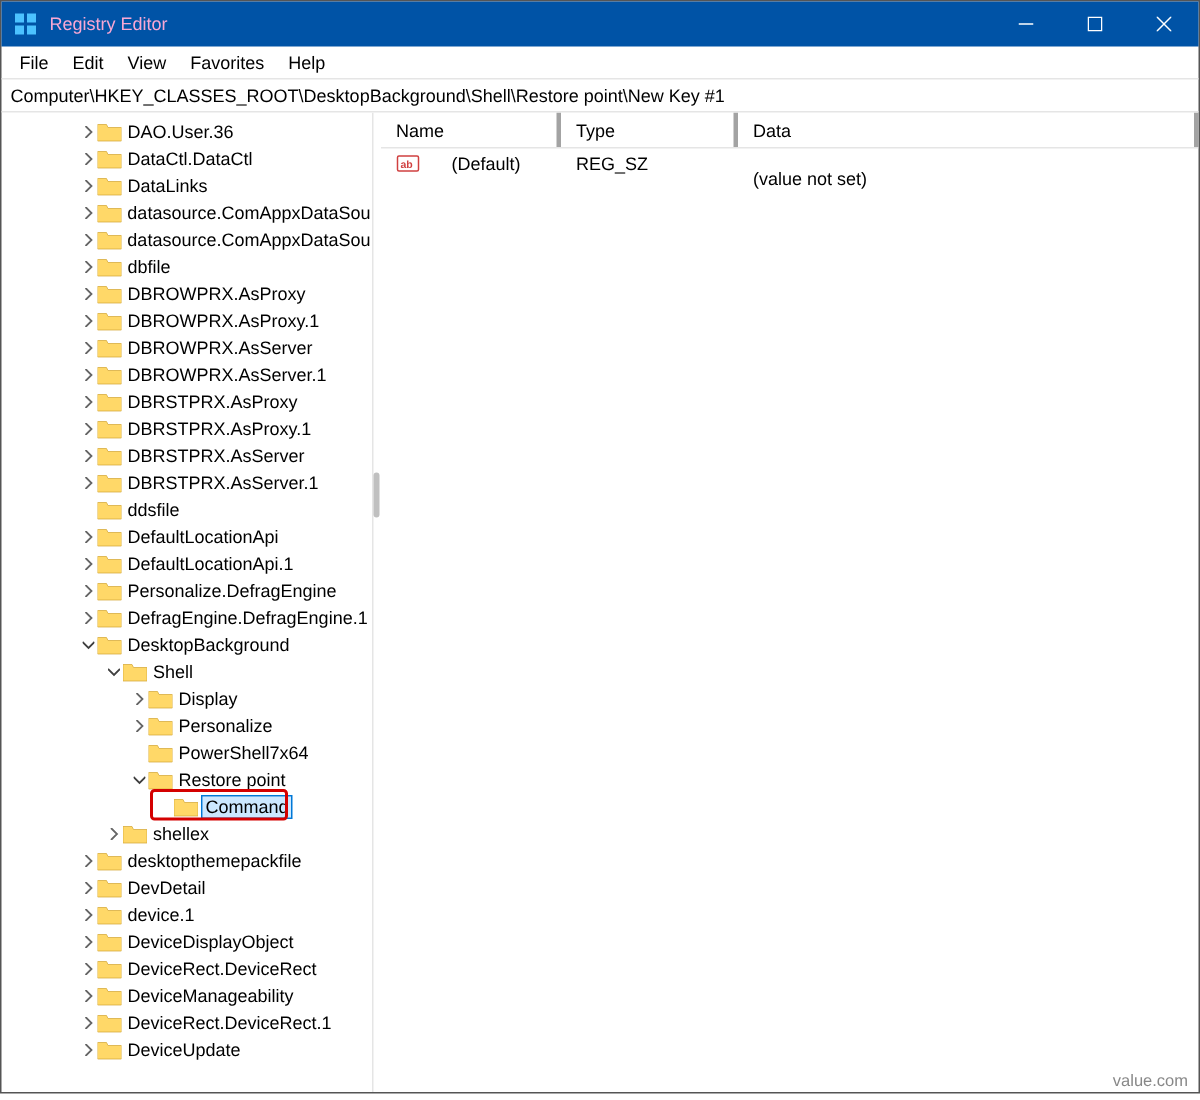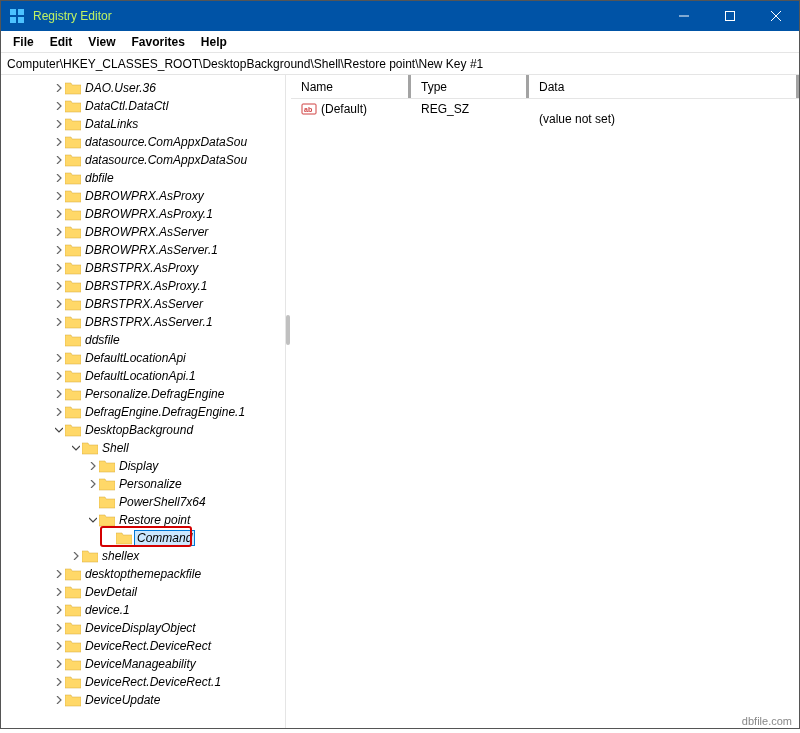--- a/index.html
+++ b/index.html
@@ -1,38 +1,38 @@
 <!DOCTYPE html>
 <html><head>
 <meta charset="utf-8">
 <style>
 * { box-sizing: border-box; margin: 0; padding: 0; }
 body { font-family: "Segoe UI", Tahoma, sans-serif; font-size: 12px; background: #fff; width: 800px; height: 733px; overflow: hidden; }
 .window { width: 800px; height: 729px; border: 1px solid #555; display: flex; flex-direction: column; background: #fff; }
-.titlebar { background: #0053a6; color: #bef264; height: 30px; display: flex; align-items: center; padding-left: 8px; }
+.titlebar { background: #0053a6; color: #f9a8d4; height: 30px; display: flex; align-items: center; padding-left: 8px; }
 .titlebar .app-icon { width: 16px; height: 16px; margin-right: 8px; }
 .titlebar .title { flex: 1; font-size: 12px; }
 .win-controls { display: flex; height: 100%; }
 .win-btn { width: 46px; display: flex; align-items: center; justify-content: center; color: #fff; }
-.menubar { height: 22px; display: flex; align-items: center; padding: 0 4px; border-bottom: 1px solid #e5e5e5; font-weight: bold; }
+.menubar { height: 22px; display: flex; align-items: center; padding: 0 4px; border-bottom: 1px solid #e5e5e5; }
 .menubar .menu-item { padding: 2px 8px; font-size: 12px; }
 .addressbar { height: 22px; padding: 2px 6px; font-size: 12px; border-bottom: 1px solid #e5e5e5; display: flex; align-items: center; }
 .content { flex: 1; display: flex; overflow: hidden; }
-.tree-pane { width: 285px; border-right: 1px solid #e5e5e5; overflow: hidden; position: relative; padding-top: 4px; font-style: italic; }
+.tree-pane { width: 248px; border-right: 1px solid #e5e5e5; overflow: hidden; position: relative; padding-top: 4px; }
 .splitter { width: 5px; cursor: ew-resize; position: relative; }
 .splitter .thumb { position: absolute; left: 0; top: 240px; width: 4px; height: 30px; background: #c0c0c0; border-radius: 2px; }
 .list-pane { flex: 1; display: flex; flex-direction: column; }
 .list-header { display: flex; height: 24px; border-bottom: 1px solid #e5e5e5; align-items: center; }
 .list-header .col { padding: 0 10px; font-size: 12px; border-right: 3px solid #a3a3a3; height: 100%; display: flex; align-items: center; }
 .col-name { width: 120px; }
 .col-type { width: 118px; }
 .col-data { flex: 1; }
 .list-row { display: flex; height: 20px; align-items: center; }
 .list-row .cell { padding: 0 10px; font-size: 12px; }
-.cell-name { width: 120px; display: flex; align-items: center; gap: 4px; }
+.cell-name { width: 120px; display: flex; align-items: center; gap: 21px; }
 .cell-type { width: 118px; }
 .cell-data { flex: 1; margin-top: 20px; }
 .tree { font-size: 12px; }
 .tree-row { display: flex; align-items: center; height: 18px; white-space: nowrap; position: relative; }
 .ch { width: 12px; display: inline-flex; align-items: center; justify-content: center; color: #555; font-size: 10px; }
 .folder-icon { width: 16px; height: 13px; margin-right: 3px; display: inline-block; flex-shrink: 0; }
 .folder-icon svg { display: block; }
 .label { padding: 0 1px; }
 .label.editing { background: #cce8ff; outline: 1px solid #0078d7; padding: 0 2px; }
 .highlight-box { position: absolute; border: 2px solid #d40000; border-radius: 3px; pointer-events: none; }
@@ -588,13 +588,13 @@
               </svg>
           </span>
           <span>(Default)</span>
         </div>
         <div class="cell cell-type">REG_SZ</div>
         <div class="cell cell-data">(value not set)</div>
       </div>
     </div>
   </div>
 </div>
-<div class="watermark">dbfile.com</div>
+<div class="watermark">value.com</div>
 
 </body></html>

